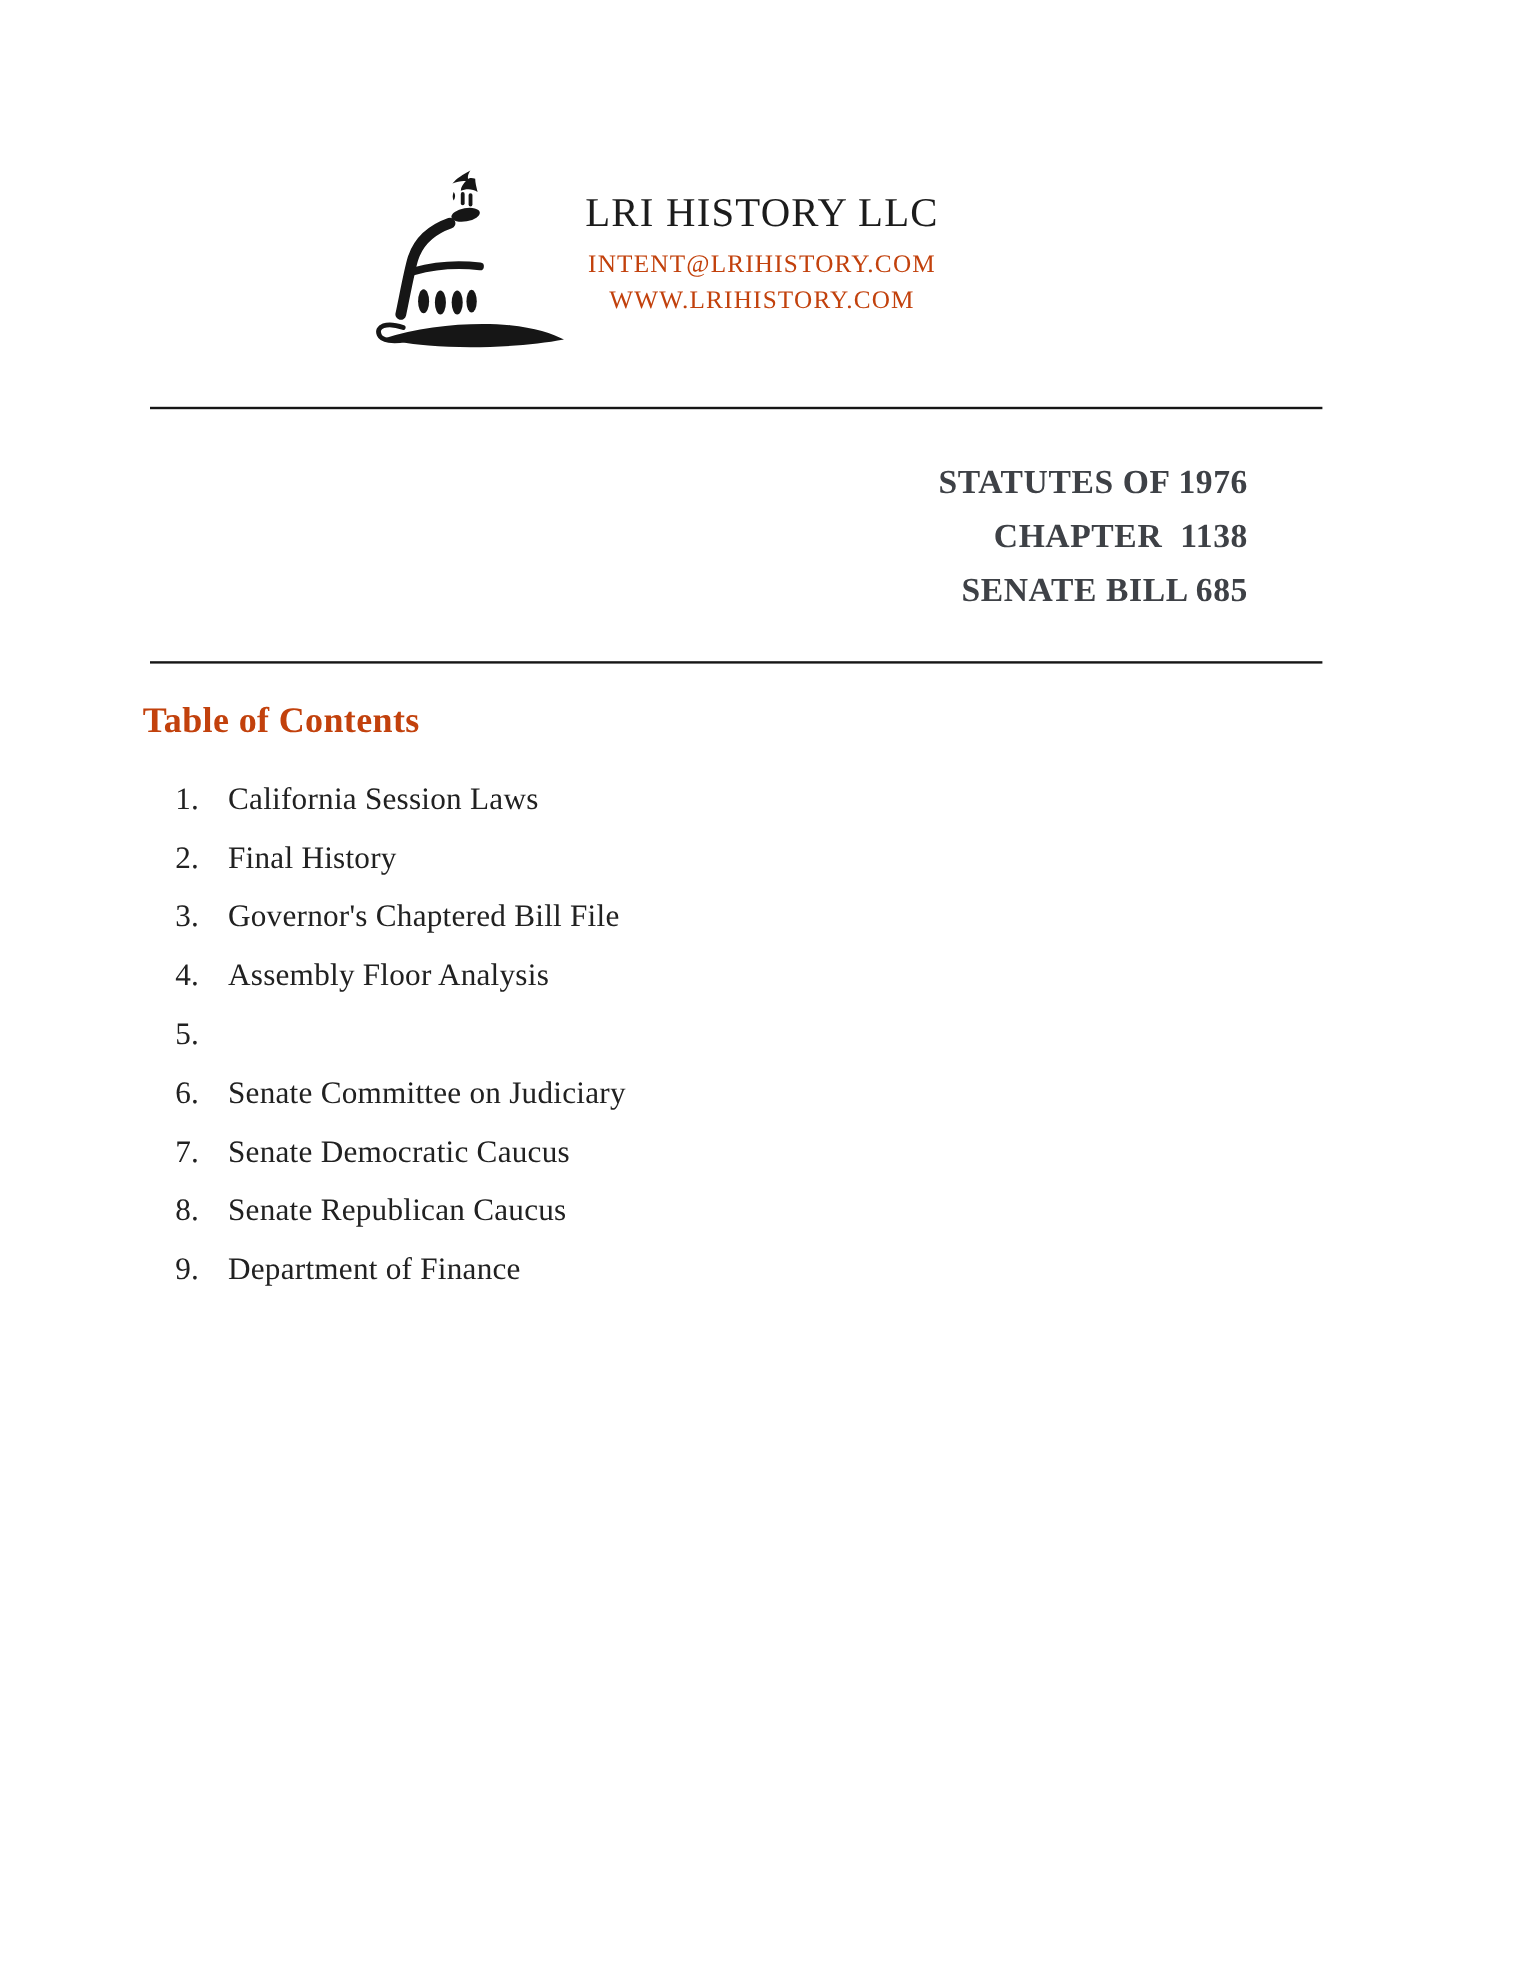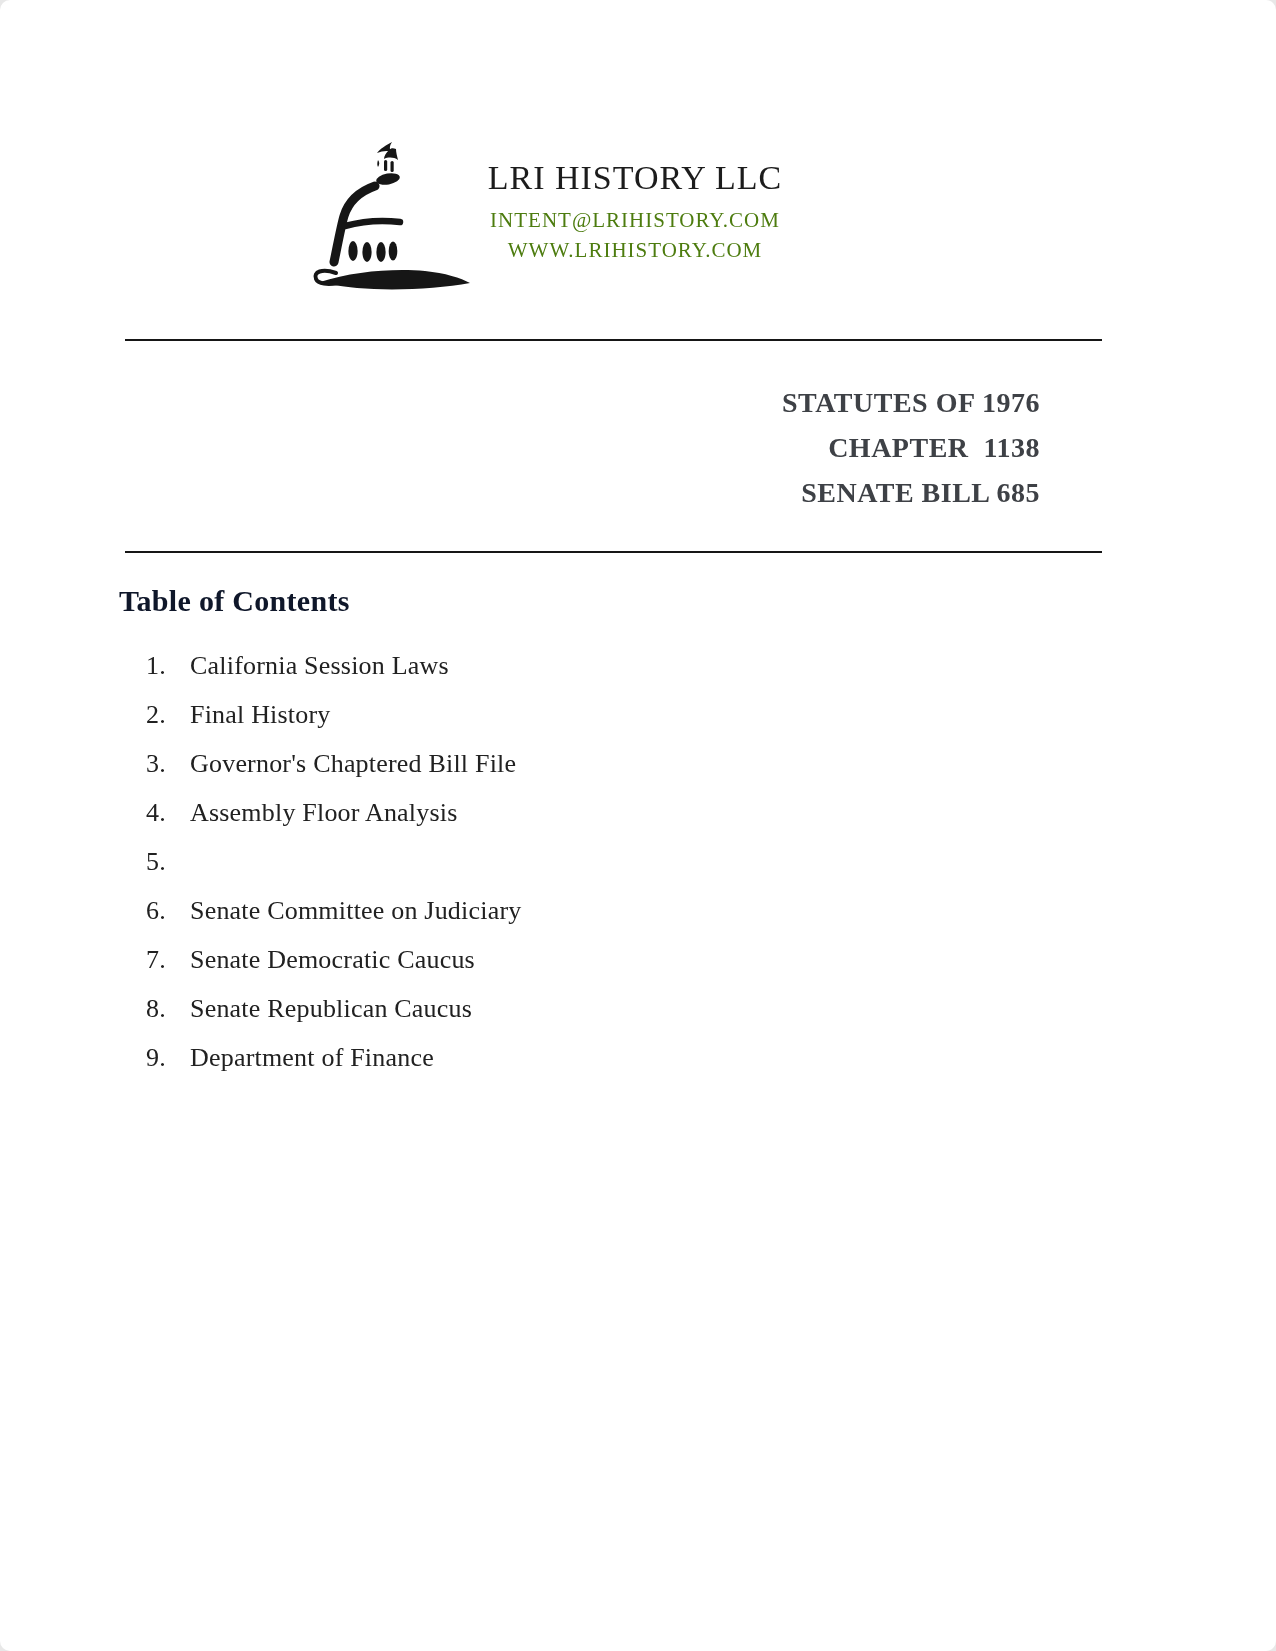--- a/index.html
+++ b/index.html
@@ -5,21 +5,20 @@
   * { margin: 0; padding: 0; box-sizing: border-box; }
   html, body { background: #e8e8e8; }
   #page {
     position: relative;
     width: 1276px;
     height: 1651px;
     background: #ffffff;
     margin: 0 auto;
     overflow: hidden;
     font-family: "Liberation Serif", "DejaVu Serif", serif;
-    border-radius: 10px;
   }
 
   
   .logo-svg {
     position: absolute;
     left: 298px;
     top: 122px;
   }
   .header-block {
     position: absolute;
@@ -34,21 +33,21 @@
     line-height: 40px;
     letter-spacing: 1px;
     color: #1c1c1c;
     margin-bottom: 7px;
     white-space: nowrap;
   }
   .contact-line {
     font-size: 21px;
     line-height: 30px;
     letter-spacing: 1px;
-    color: #4d7c0f;
+    color: #c2410c;
     white-space: nowrap;
   }
 
   
   .hrule {
     position: absolute;
     left: 125px;
     width: 977px;
     height: 0;
     border-top: 2px solid #161616;
@@ -72,21 +71,21 @@
 
   
   .toc-title {
     position: absolute;
     left: 119px;
     top: 583px;
     font-size: 30px;
     line-height: 36px;
     font-weight: bold;
     letter-spacing: 0.3px;
-    color: #0f172a;
+    color: #c2410c;
     white-space: nowrap;
   }
   .toc-list {
     position: absolute;
     left: 146px;
     top: 651px;
     list-style: none;
   }
   .toc-item {
     display: flex;

